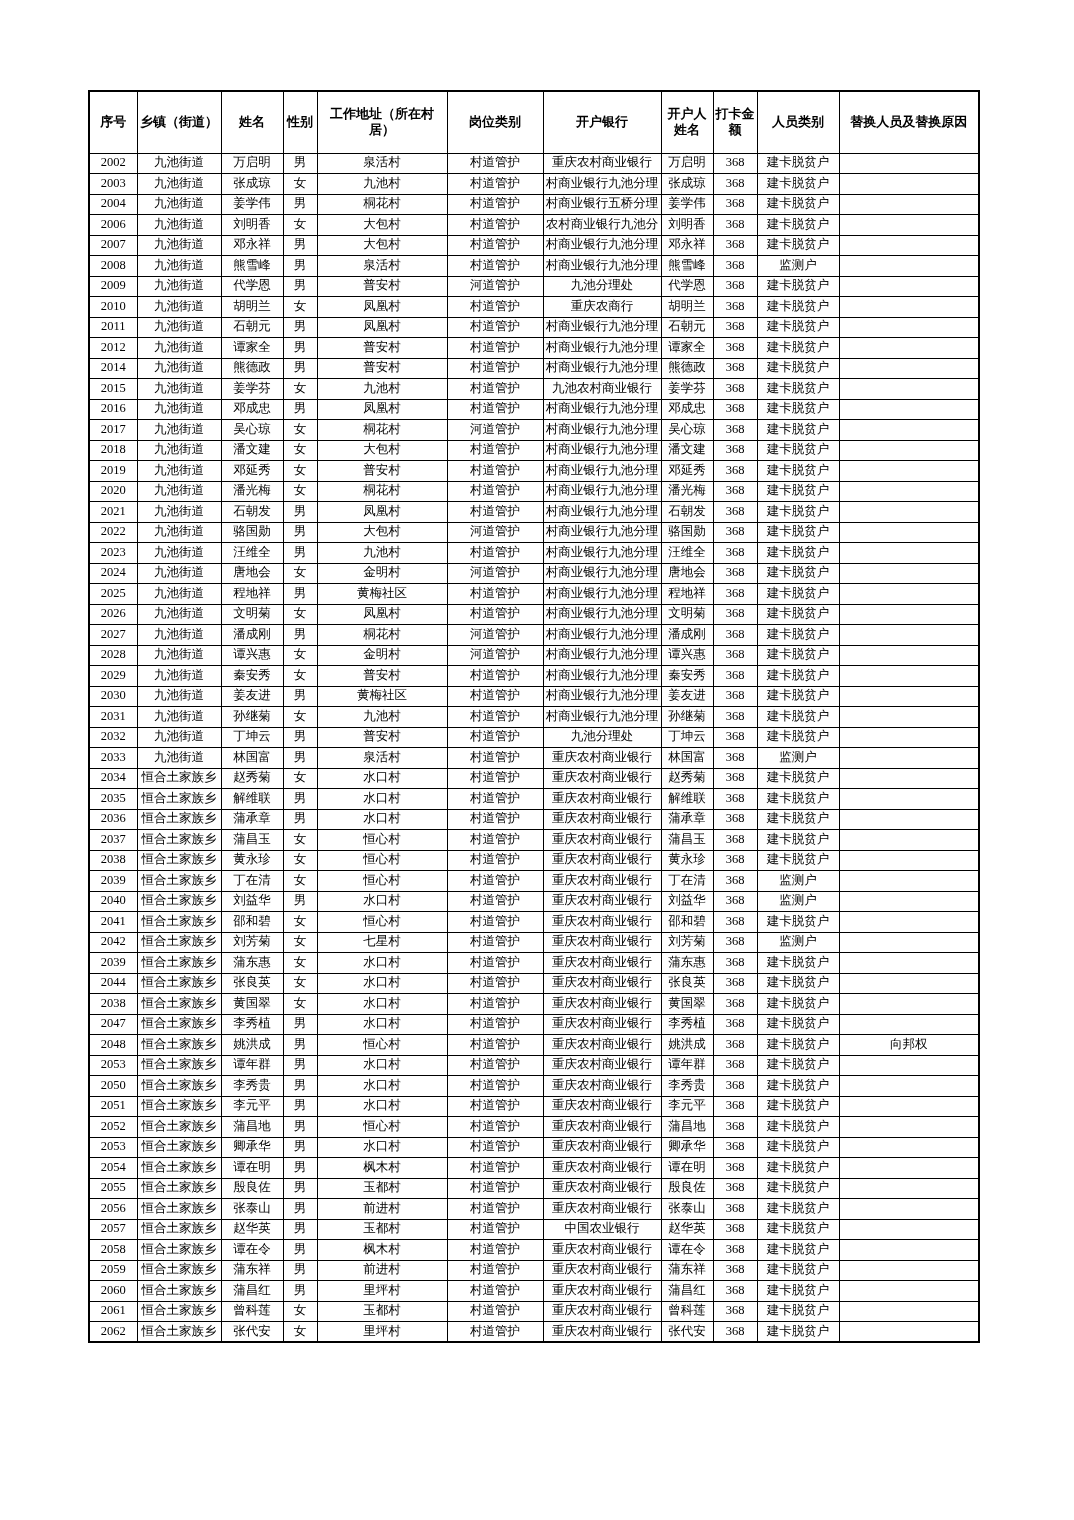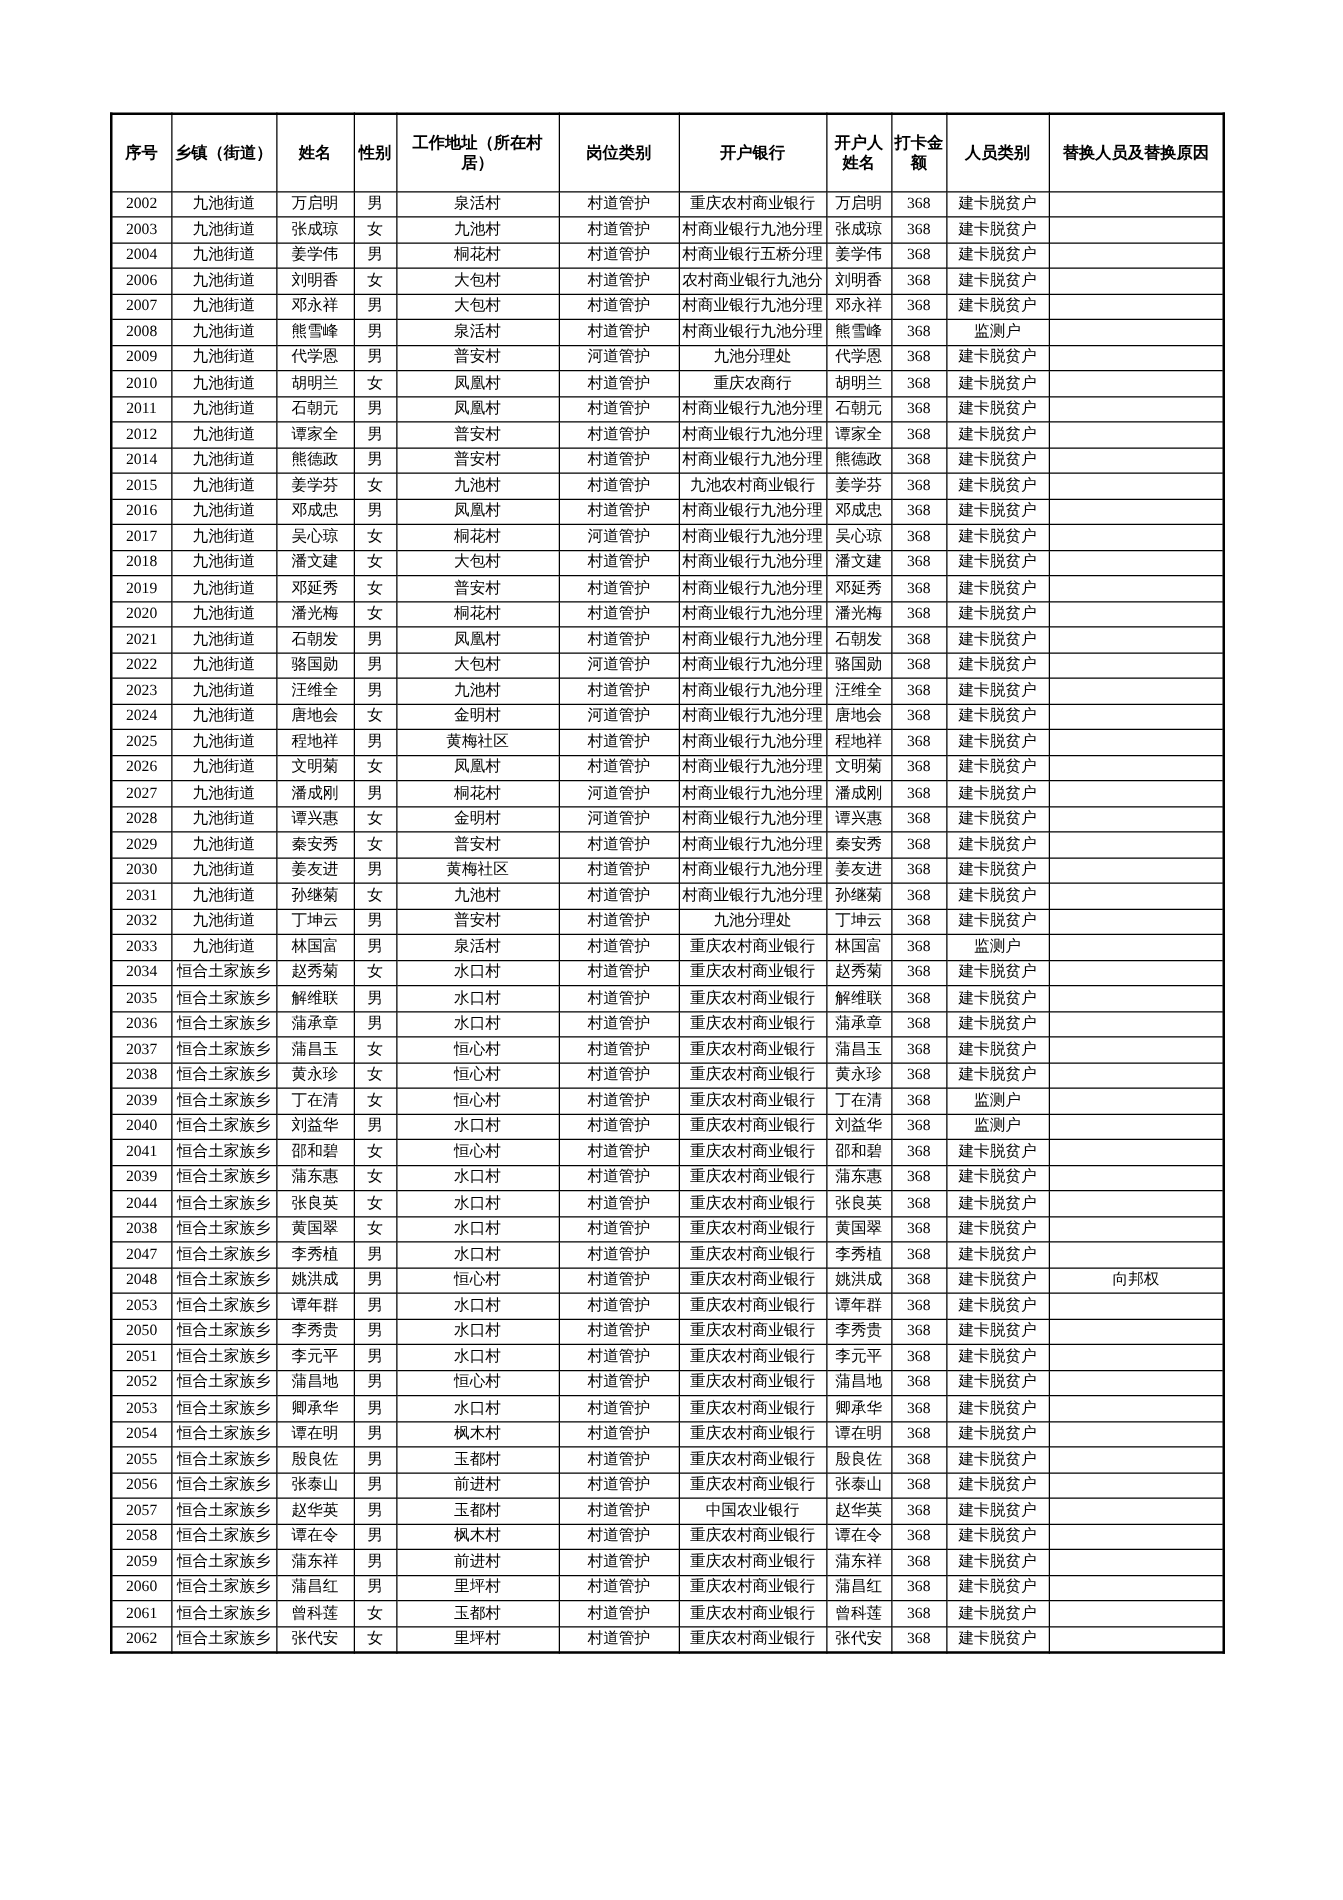--- a/index.html
+++ b/index.html
@@ -571,20 +571,33 @@
           <td>女</td>
           <td>恒心村</td>
           <td>村道管护</td>
           <td>重庆农村商业银行</td>
           <td>邵和碧</td>
           <td>368</td>
           <td>建卡脱贫户</td>
           <td></td>
         </tr>
         <tr>
+          <td>2042</td>
+          <td>恒合土家族乡</td>
+          <td>刘芳菊</td>
+          <td>女</td>
+          <td>七星村</td>
+          <td>村道管护</td>
+          <td>重庆农村商业银行</td>
+          <td>刘芳菊</td>
+          <td>368</td>
+          <td>监测户</td>
+          <td></td>
+        </tr>
+        <tr>
           <td>2039</td>
           <td>恒合土家族乡</td>
           <td>蒲东惠</td>
           <td>女</td>
           <td>水口村</td>
           <td>村道管护</td>
           <td>重庆农村商业银行</td>
           <td>蒲东惠</td>
           <td>368</td>
           <td>建卡脱贫户</td>

